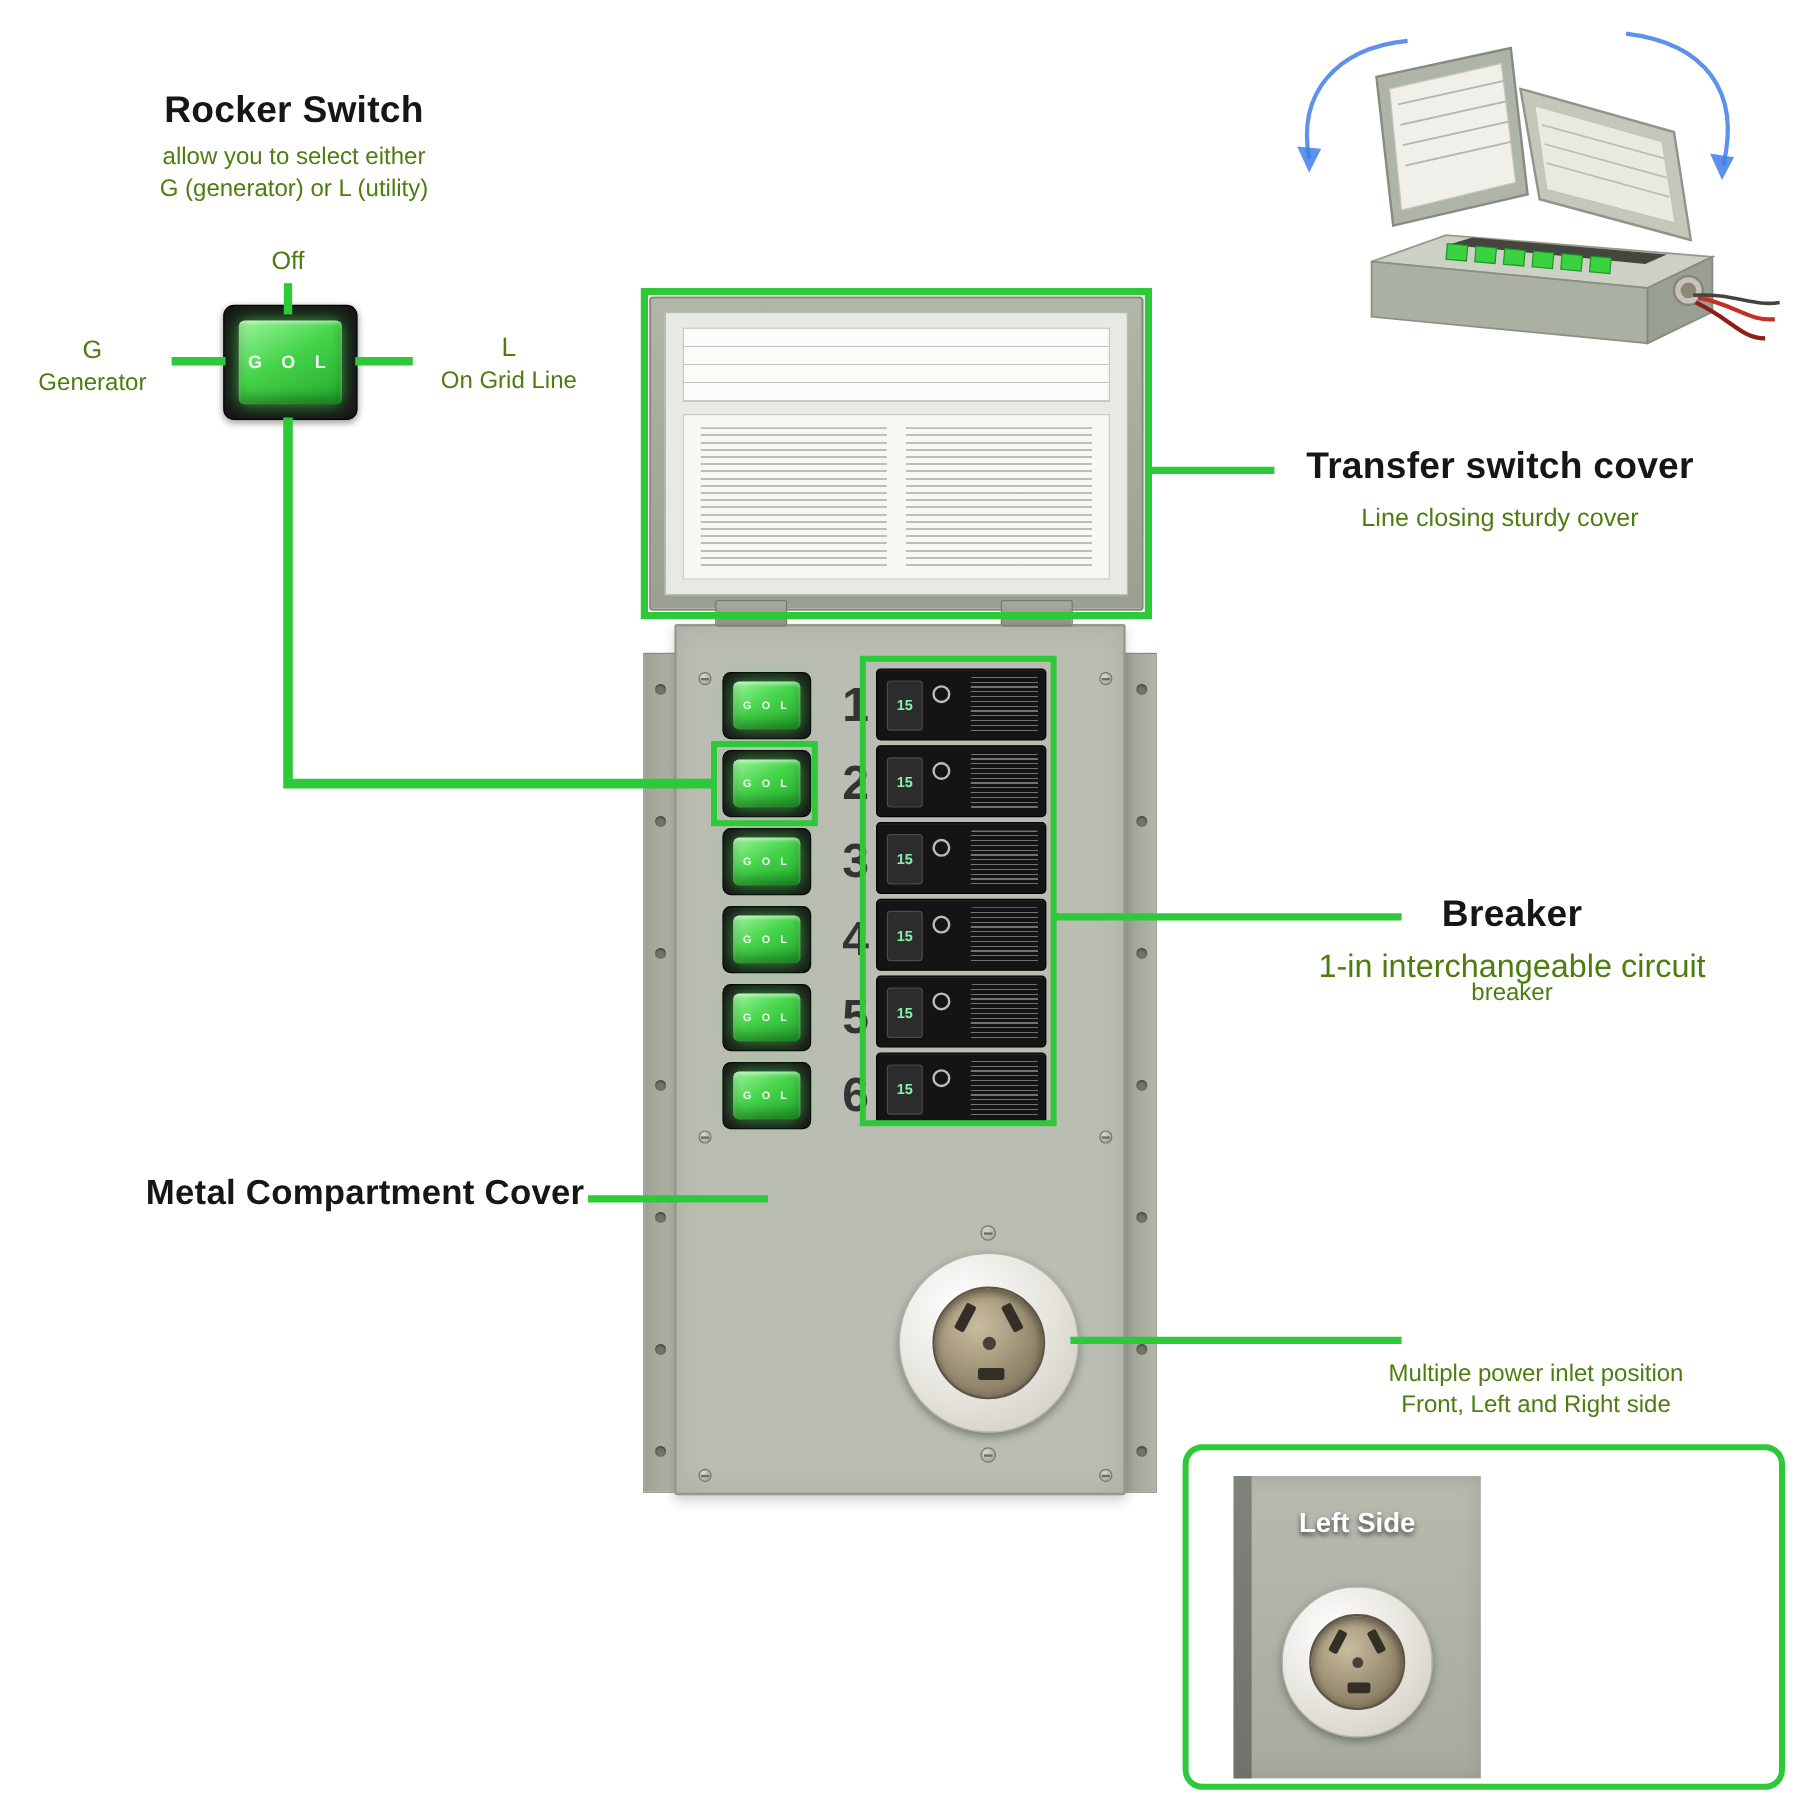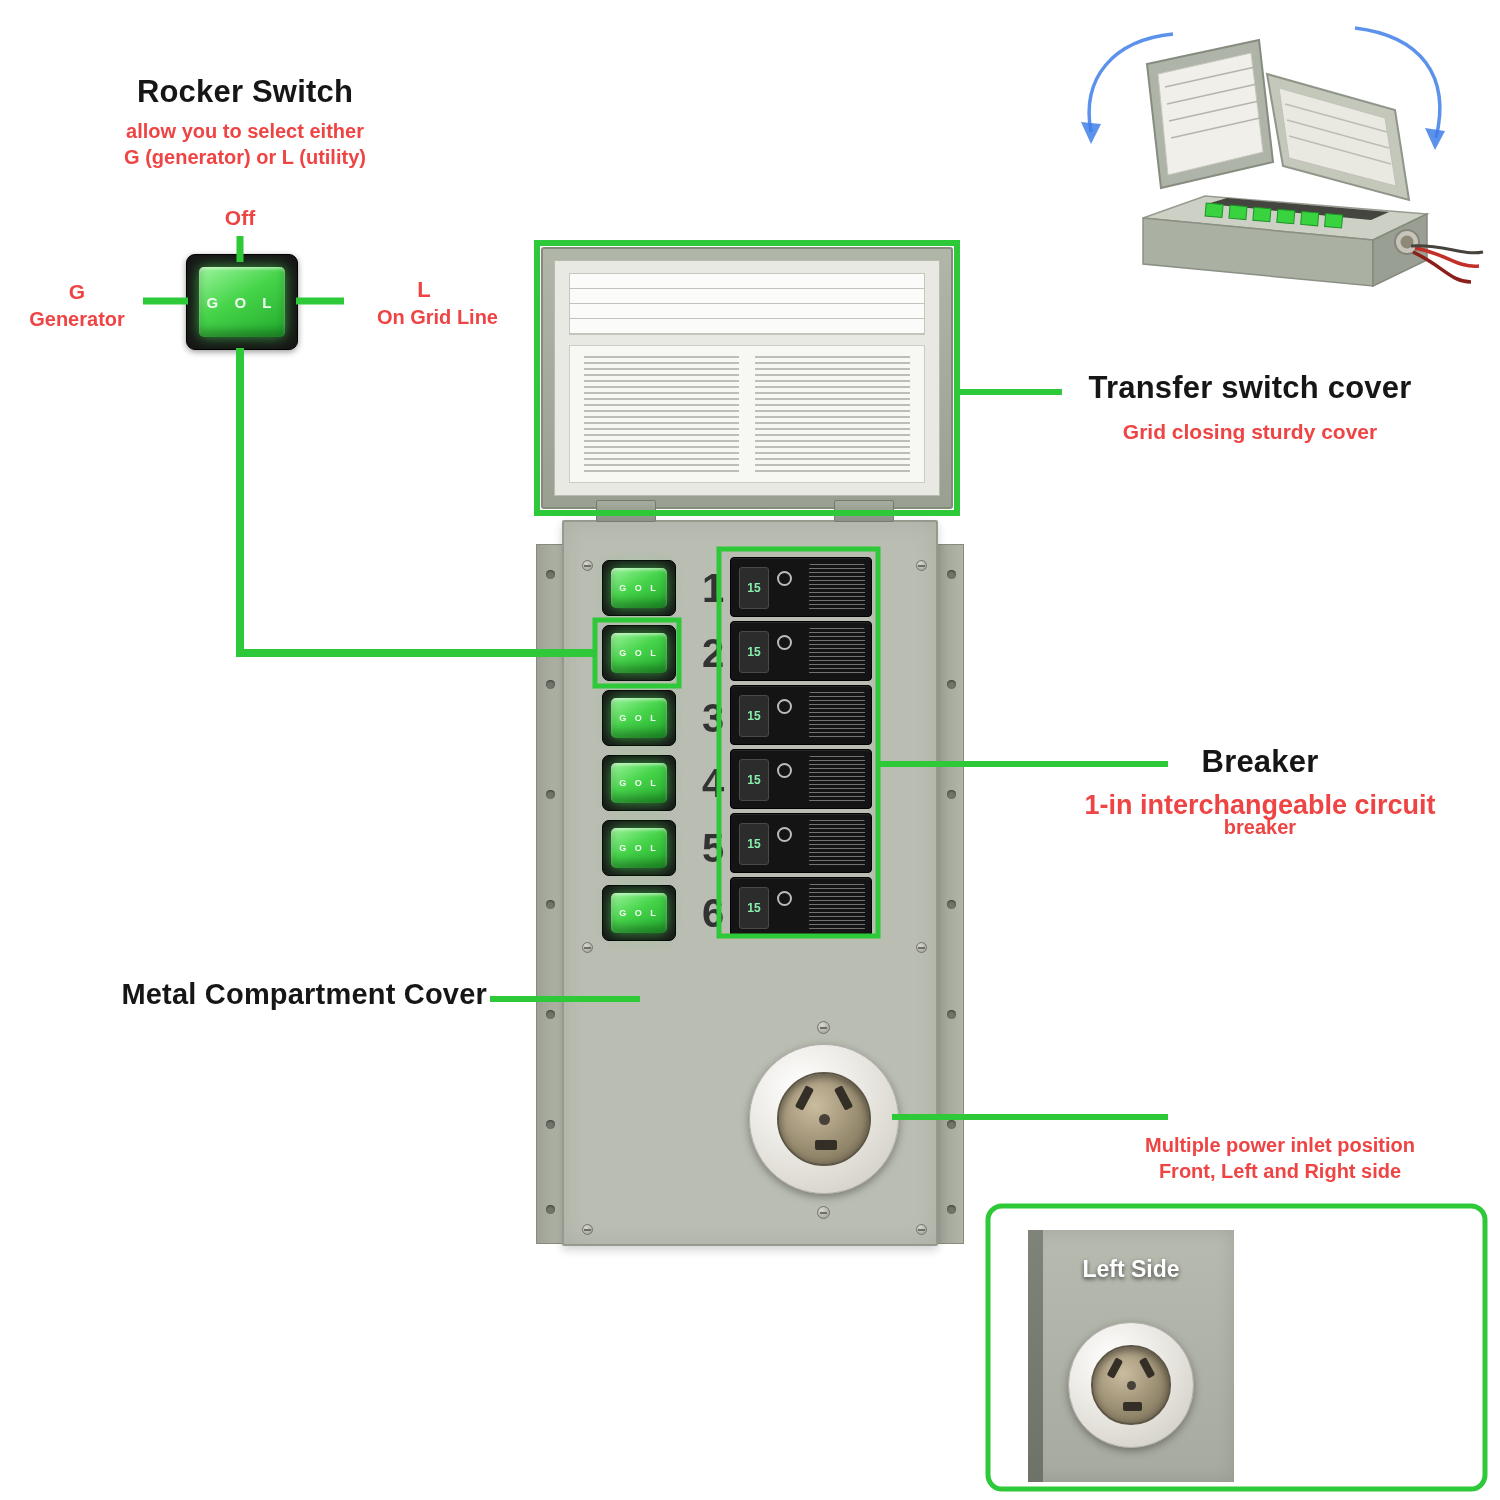--- a/index.html
+++ b/index.html
@@ -9,21 +9,21 @@
   --body-gray:#b9bdb2;
   --panel-gray:#a9ada0;
   --arrow-blue:#3f7fe8;
   --title-color:#161616;
 }
 *{margin:0;padding:0;box-sizing:border-box;}
 body{font-family:"Liberation Sans",sans-serif;background:#fff;}
 #canvas{position:relative;width:1500px;height:1500px;background:#fff;overflow:hidden;}
 .abs{position:absolute;}
 .title{font-weight:800;color:var(--title-color);text-align:center;letter-spacing:.2px;}
-.sub{font-weight:700;color:#ef4444;text-align:center;}
+.sub{font-weight:400;color:#4d7c0f;text-align:center;}
 #annot-svg{position:absolute;left:0;top:0;z-index:40;pointer-events:none;}
 .gl{stroke:var(--accent-green);fill:none;}
 .gr{stroke:var(--accent-green);fill:none;}
 .w5{stroke-width:5;} .w6{stroke-width:6;} .w7{stroke-width:7;} .w8{stroke-width:8;}
 
 
 .rocker-frame{background:#161616;border:1px solid #000;border-radius:9px;box-shadow:0 2px 6px rgba(0,0,0,.4);}
 .rocker-face{position:absolute;display:flex;align-items:center;justify-content:center;
   background:linear-gradient(150deg,#9cf59c 0%,#46d44a 45%,#21aa2b 100%);
   border-radius:5px;color:rgba(255,255,255,.92);font-weight:700;
@@ -85,24 +85,24 @@
 
 <div id="canvas">
 
   <div class="txt title" style="left:55px;top:74px;width:380px;font-size:31px;">Rocker Switch</div>
   <div class="txt sub" style="left:55px;top:120px;width:380px;font-size:20px;">allow you to select either</div>
   <div class="txt sub" style="left:55px;top:146px;width:380px;font-size:20px;">G (generator) or L (utility)</div>
   <div class="txt sub" style="left:192px;top:206px;width:96px;font-size:21px;">Off</div>
   <div class="txt sub" style="left:27px;top:280px;width:100px;font-size:21px;">G</div>
   <div class="txt sub" style="left:5px;top:308px;width:144px;font-size:20px;">Generator</div>
   <div class="txt sub" style="left:372px;top:277px;width:104px;font-size:22px;">L</div>
-  <div class="txt sub" style="left:350px;top:306px;width:148px;font-size:20px;text-align:right;">On Grid Line</div>
+  <div class="txt sub" style="left:350px;top:306px;width:148px;font-size:20px;">On Grid Line</div>
 
   <div class="txt title" style="left:1035px;top:370px;width:430px;font-size:31px;">Transfer switch cover</div>
-  <div class="txt sub" style="left:1035px;top:420px;width:430px;font-size:21px;">Grid closing sturdy cover</div>
+  <div class="txt sub" style="left:1035px;top:420px;width:430px;font-size:21px;">Line closing sturdy cover</div>
 
   <div class="txt title" style="left:1090px;top:744px;width:340px;font-size:31px;">Breaker</div>
   <div class="txt sub" style="left:1060px;top:790px;width:400px;font-size:27px;">1-in interchangeable circuit</div>
   <div class="txt sub" style="left:1060px;top:816px;width:400px;font-size:20px;">breaker</div>
 
   <div class="txt title" style="left:25px;top:978px;width:462px;font-size:29px;text-align:right;">Metal Compartment Cover</div>
 
   <div class="txt sub" style="left:1065px;top:1134px;width:430px;font-size:20px;">Multiple power inlet position</div>
   <div class="txt sub" style="left:1065px;top:1160px;width:430px;font-size:20px;">Front, Left and Right side</div>
 

